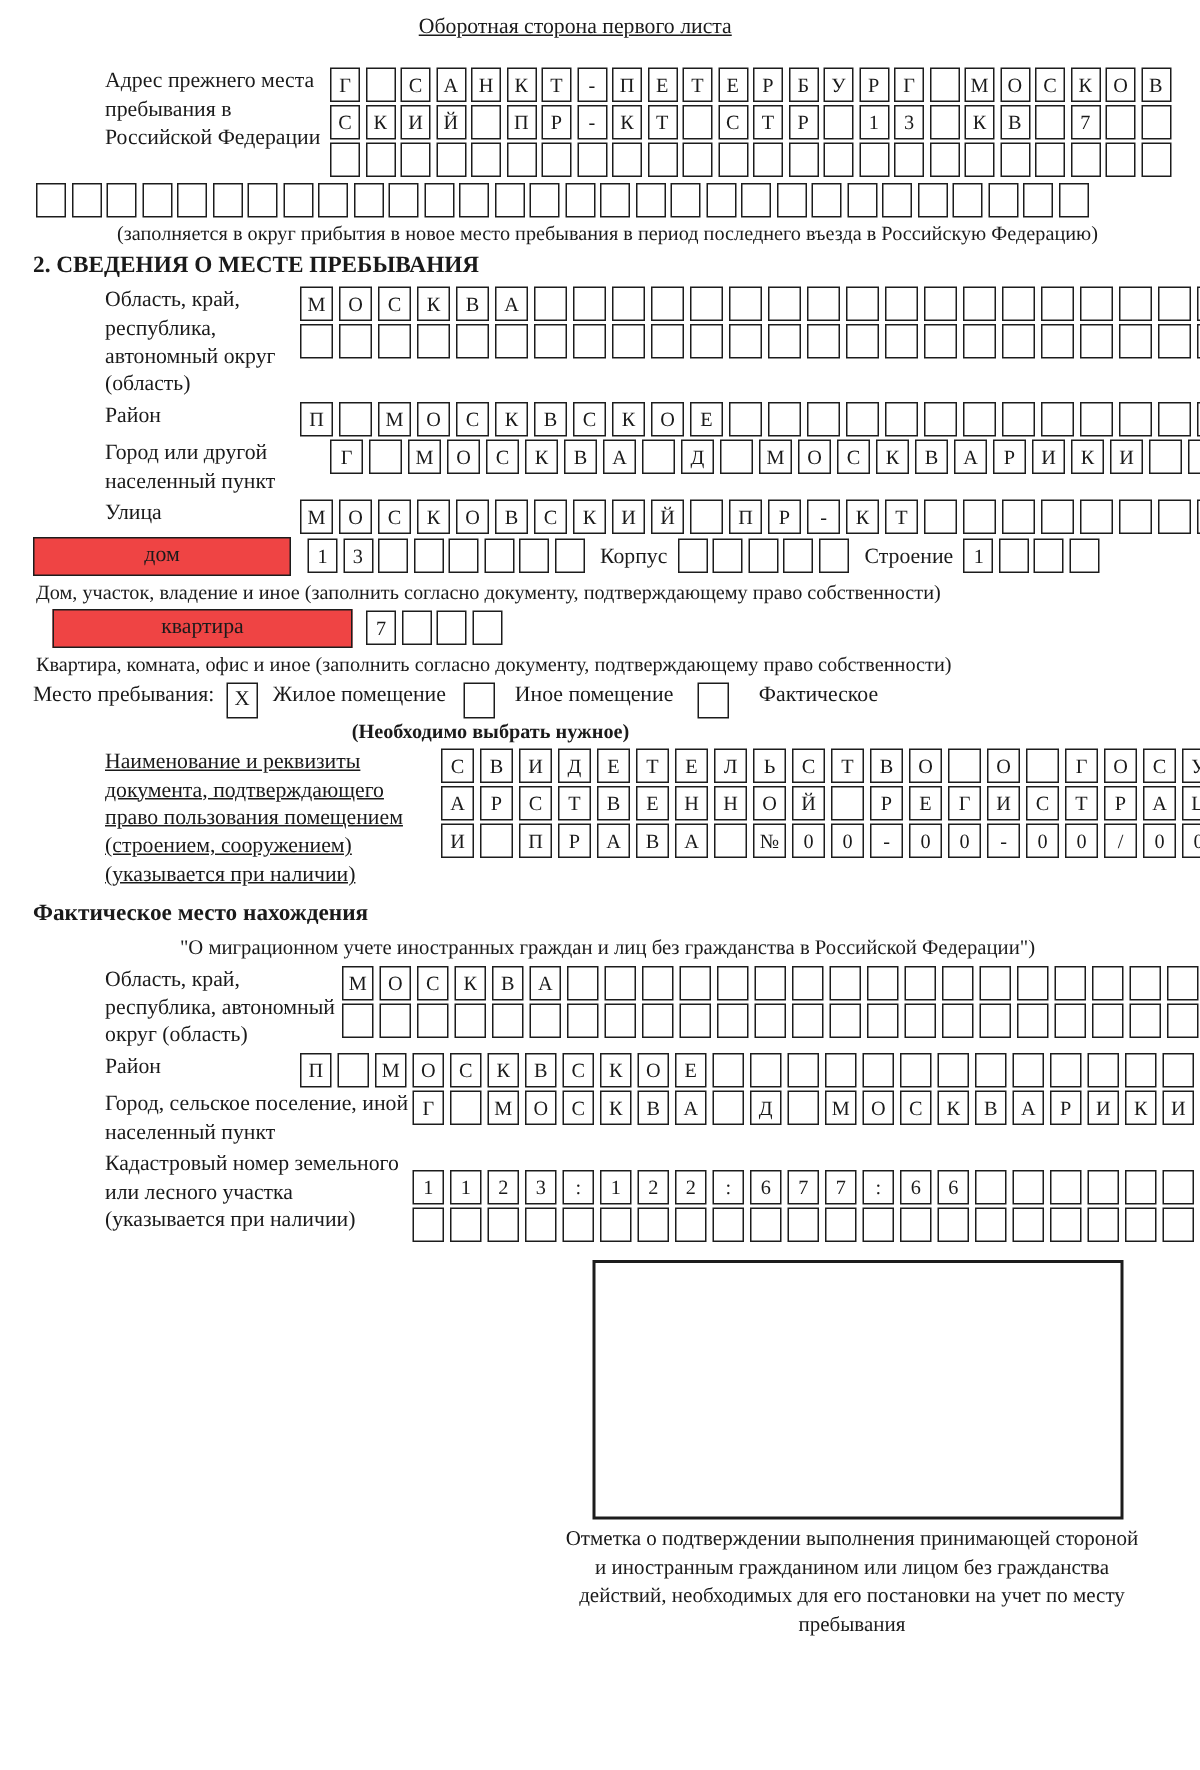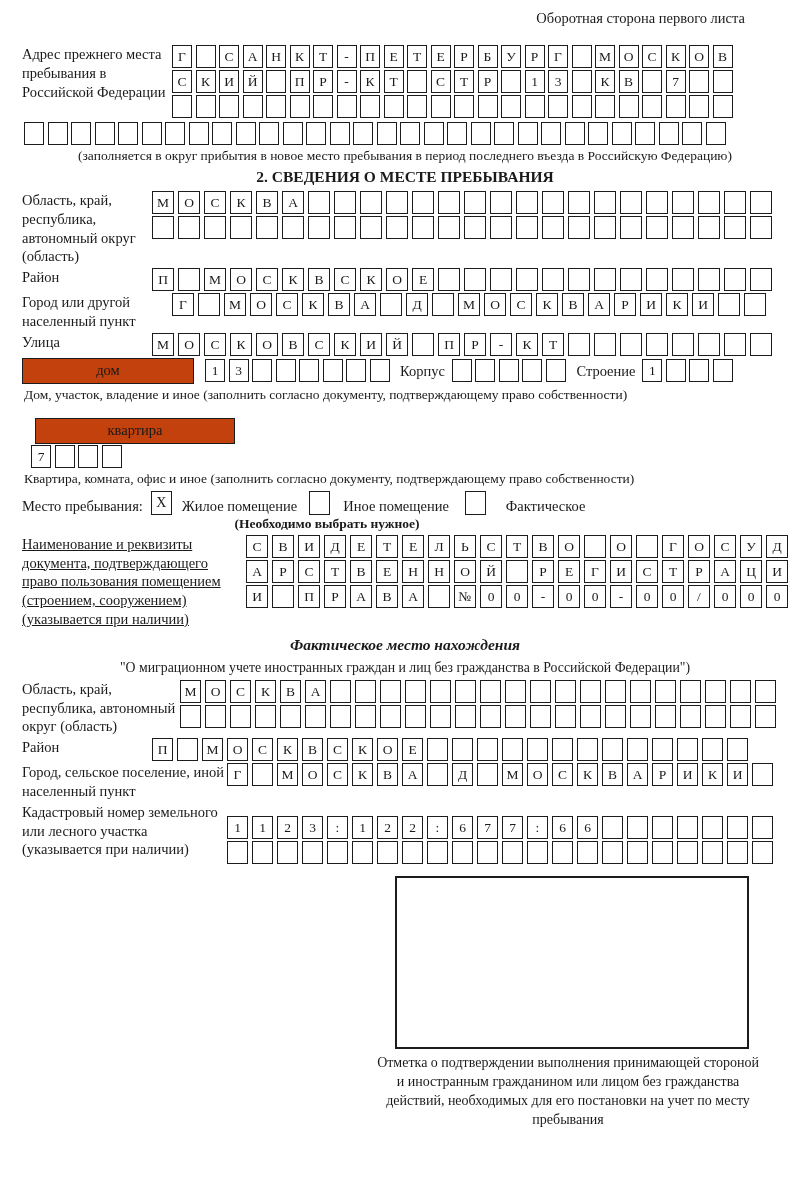--- a/index.html
+++ b/index.html
@@ -3,58 +3,58 @@
 <meta charset="utf-8">
 <style>
   html,body{margin:0;padding:0;background:#ffffff;}
   body{
     width:800px;height:1180px;overflow:hidden;
     font-family:"Liberation Serif","DejaVu Serif",serif;
     color:#1a1a1a;
   }
   .page{box-sizing:border-box;width:800px;height:1180px;padding:10px 12px 0 22px;position:relative;}
 
-  .header-note{text-align:right;padding-right:43px;font-size:14.5px;}
+  .header-note{text-align:center;padding-right:43px;font-size:14.5px;text-decoration:underline;}
 
   
   .boxrow{display:flex;flex:none;--cw:17px;--cg:3.5px;}
   .boxrow .cell{
     flex:none;box-sizing:border-box;
     width:calc(var(--cw) + 3px);height:23px;
     border:1.5px solid #1c1c1c;margin-right:var(--cg);
     display:flex;align-items:center;justify-content:center;
     font-size:13.5px;line-height:1;background:#fff;
   }
   .boxrow.lg{--cw:19px;--cg:4px;}
   .boxrow.md{--cw:18px;--cg:4px;}
   .mb{margin-bottom:2px;}
 
-  .frow{display:flex;align-items:flex-start;margin-bottom:2px;}
+  .frow{display:flex;align-items:flex-start;margin-bottom:2px;margin-left:48px;}
   .flabel{flex:none;font-size:14.5px;line-height:18.8px;}
   .w-sec1{width:150px;}
   .w-obl{width:130px;}
   .w-raion{width:130px;}
   .w-gor{width:150px;}
   .w-ul{width:130px;}
   .w-doc{width:224px;padding-right:4px;box-sizing:border-box;text-decoration:underline;}
   .w-obl2{width:158px;}
   .w-gor2{width:205px;}
   .w-kad{width:205px;}
 
   .caption-center{text-align:center;font-size:13.5px;line-height:17px;margin:1px 0 2px 0;}
   .caption-left{font-size:13.5px;line-height:17px;margin:1px 0 3px 2px;}
-  .heading{font-weight:bold;text-align:center;font-size:15.5px;margin:4px 0 5px 0;}
+  .heading{font-weight:bold;text-align:left;font-size:15.5px;margin:4px 0 5px 0;}
 
   .wide-box{flex:none;box-sizing:border-box;height:26px;border:1.6px solid #1c1c1c;
-    display:flex;align-items:center;justify-content:center;font-size:14.5px;background:#c2410c;}
+    display:flex;align-items:center;justify-content:center;font-size:14.5px;background:#ef4444;}
   .inline-label{flex:none;font-size:14.5px;line-height:26px;padding:0 7px;}
   .house-row,.apt-row{display:flex;align-items:flex-start;margin-bottom:2px;}
   .house-row .boxrow,.apt-row .boxrow{margin-top:1px;}
 
-  .stay-row{display:flex;align-items:flex-end;font-size:14.5px;margin:4px 0 1px 0;}
+  .stay-row{display:flex;align-items:flex-start;font-size:14.5px;margin:4px 0 1px 0;}
   .ckcell{flex:none;box-sizing:border-box;width:21px;height:24px;border:1.6px solid #1c1c1c;
     display:flex;align-items:center;justify-content:center;font-size:14px;background:#fff;}
   .stay-caption{width:420px;margin-left:95px;text-align:center;font-size:13.5px;font-weight:bold;}
 
   .offset-top{margin-top:13px;}
 
   .mark-box{box-sizing:border-box;margin:10px 0 4px 373px;width:354px;height:173px;border:2px solid #1c1c1c;background:#fff;}
   .mark-caption{width:392px;margin-left:350px;text-align:center;font-size:14px;line-height:19px;}
 </style>
 </head>
@@ -353,21 +353,21 @@
     <div class="inline-label">Строение</div>
     <div class="boxrow sm">
         <span class="cell">1</span>
         <span class="cell"></span>
         <span class="cell"></span>
         <span class="cell"></span>
       </div>
   </div>
   <div class="caption-left">Дом, участок, владение и иное (заполнить согласно документу, подтверждающему право собственности)</div>
 
-  <div class="apt-row" style="margin-top:15px;flex-direction:column;">
+  <div class="apt-row" style="margin-top:3px;">
     <div class="wide-box" style="width:200px;margin-left:13px;">квартира</div>
     <div class="boxrow sm" style="margin-left:9px;">
         <span class="cell">7</span>
         <span class="cell"></span>
         <span class="cell"></span>
         <span class="cell"></span>
       </div>
   </div>
   <div class="caption-left">Квартира, комната, офис и иное (заполнить согласно документу, подтверждающему право собственности)</div>
 
@@ -450,21 +450,21 @@
           <span class="cell">0</span>
           <span class="cell">0</span>
           <span class="cell">/</span>
           <span class="cell">0</span>
           <span class="cell">0</span>
           <span class="cell">0</span>
         </div>
     </div>
   </div>
 
-  <div class="heading" style="margin-top:7px;font-style:italic;">Фактическое место нахождения</div>
+  <div class="heading" style="margin-top:7px;">Фактическое место нахождения</div>
   <div class="caption-center" style="font-size:13.8px;">"О миграционном учете иностранных граждан и лиц без гражданства в Российской Федерации")</div>
 
   <div class="frow" style="margin-top:4px;">
     <div class="flabel w-obl2">Область, край, республика, автономный округ (область)</div>
     <div>
       <div class="boxrow md mb">
           <span class="cell">М</span>
           <span class="cell">О</span>
           <span class="cell">С</span>
           <span class="cell">К</span>

